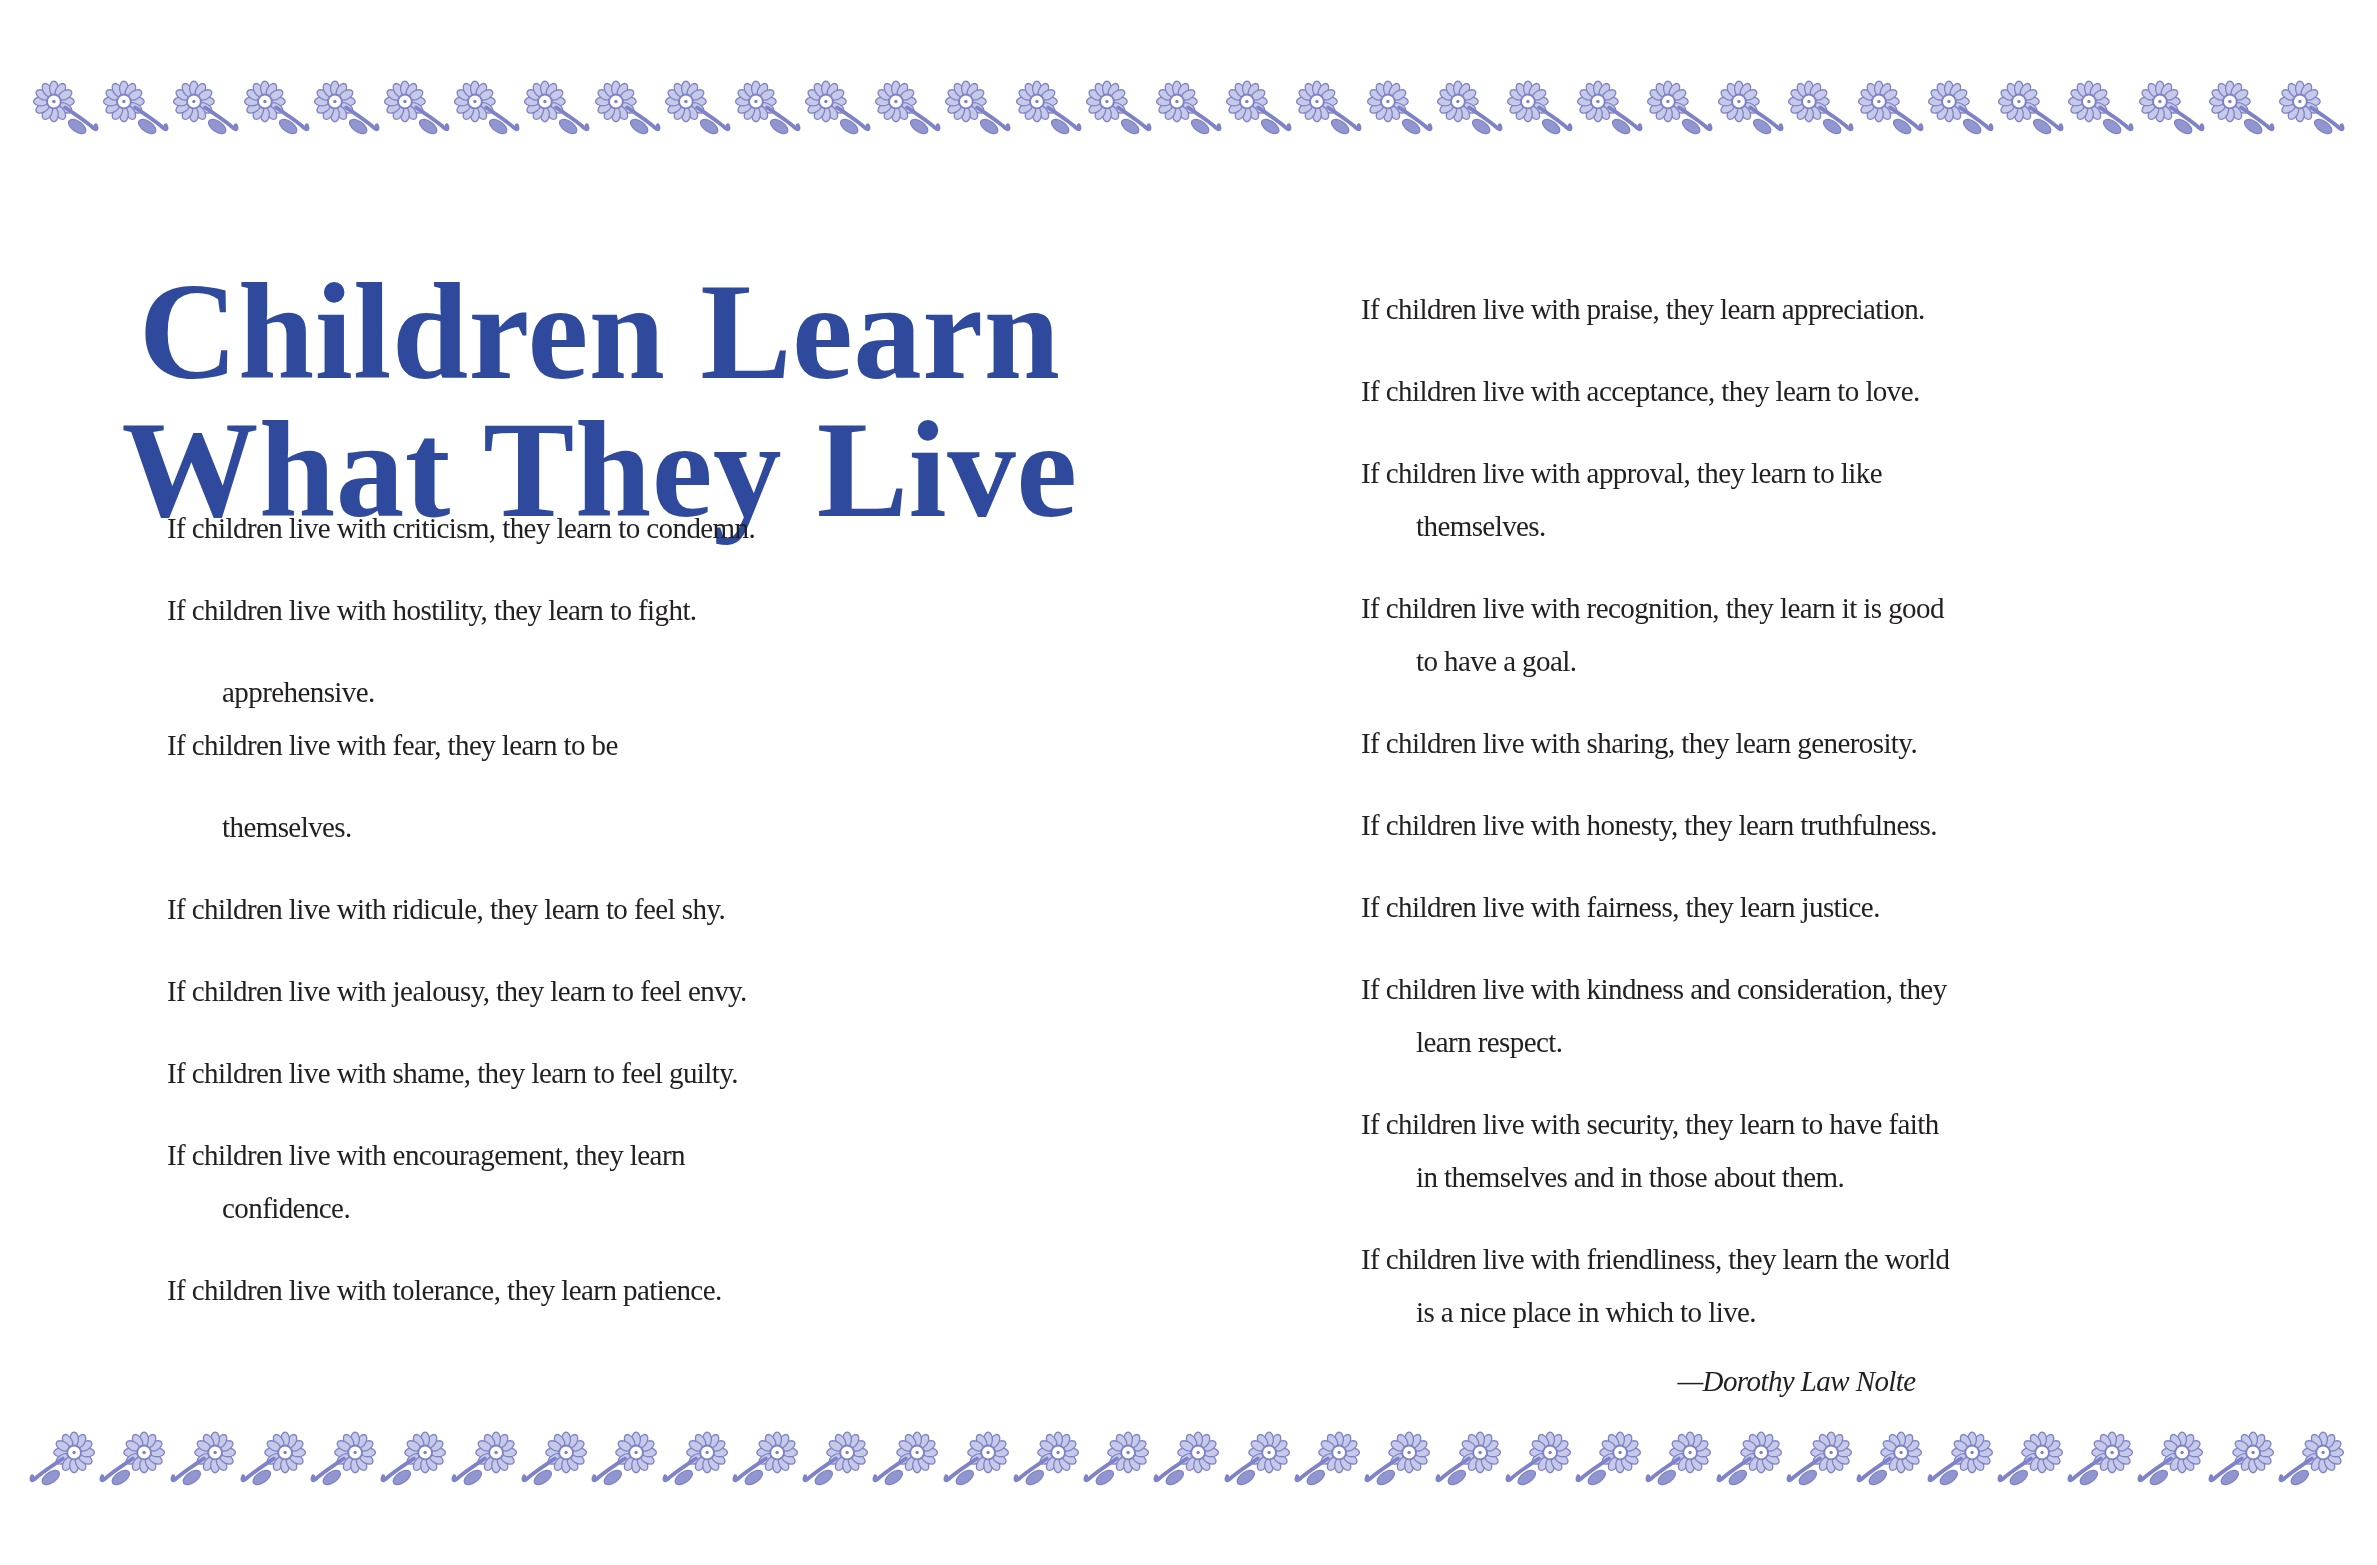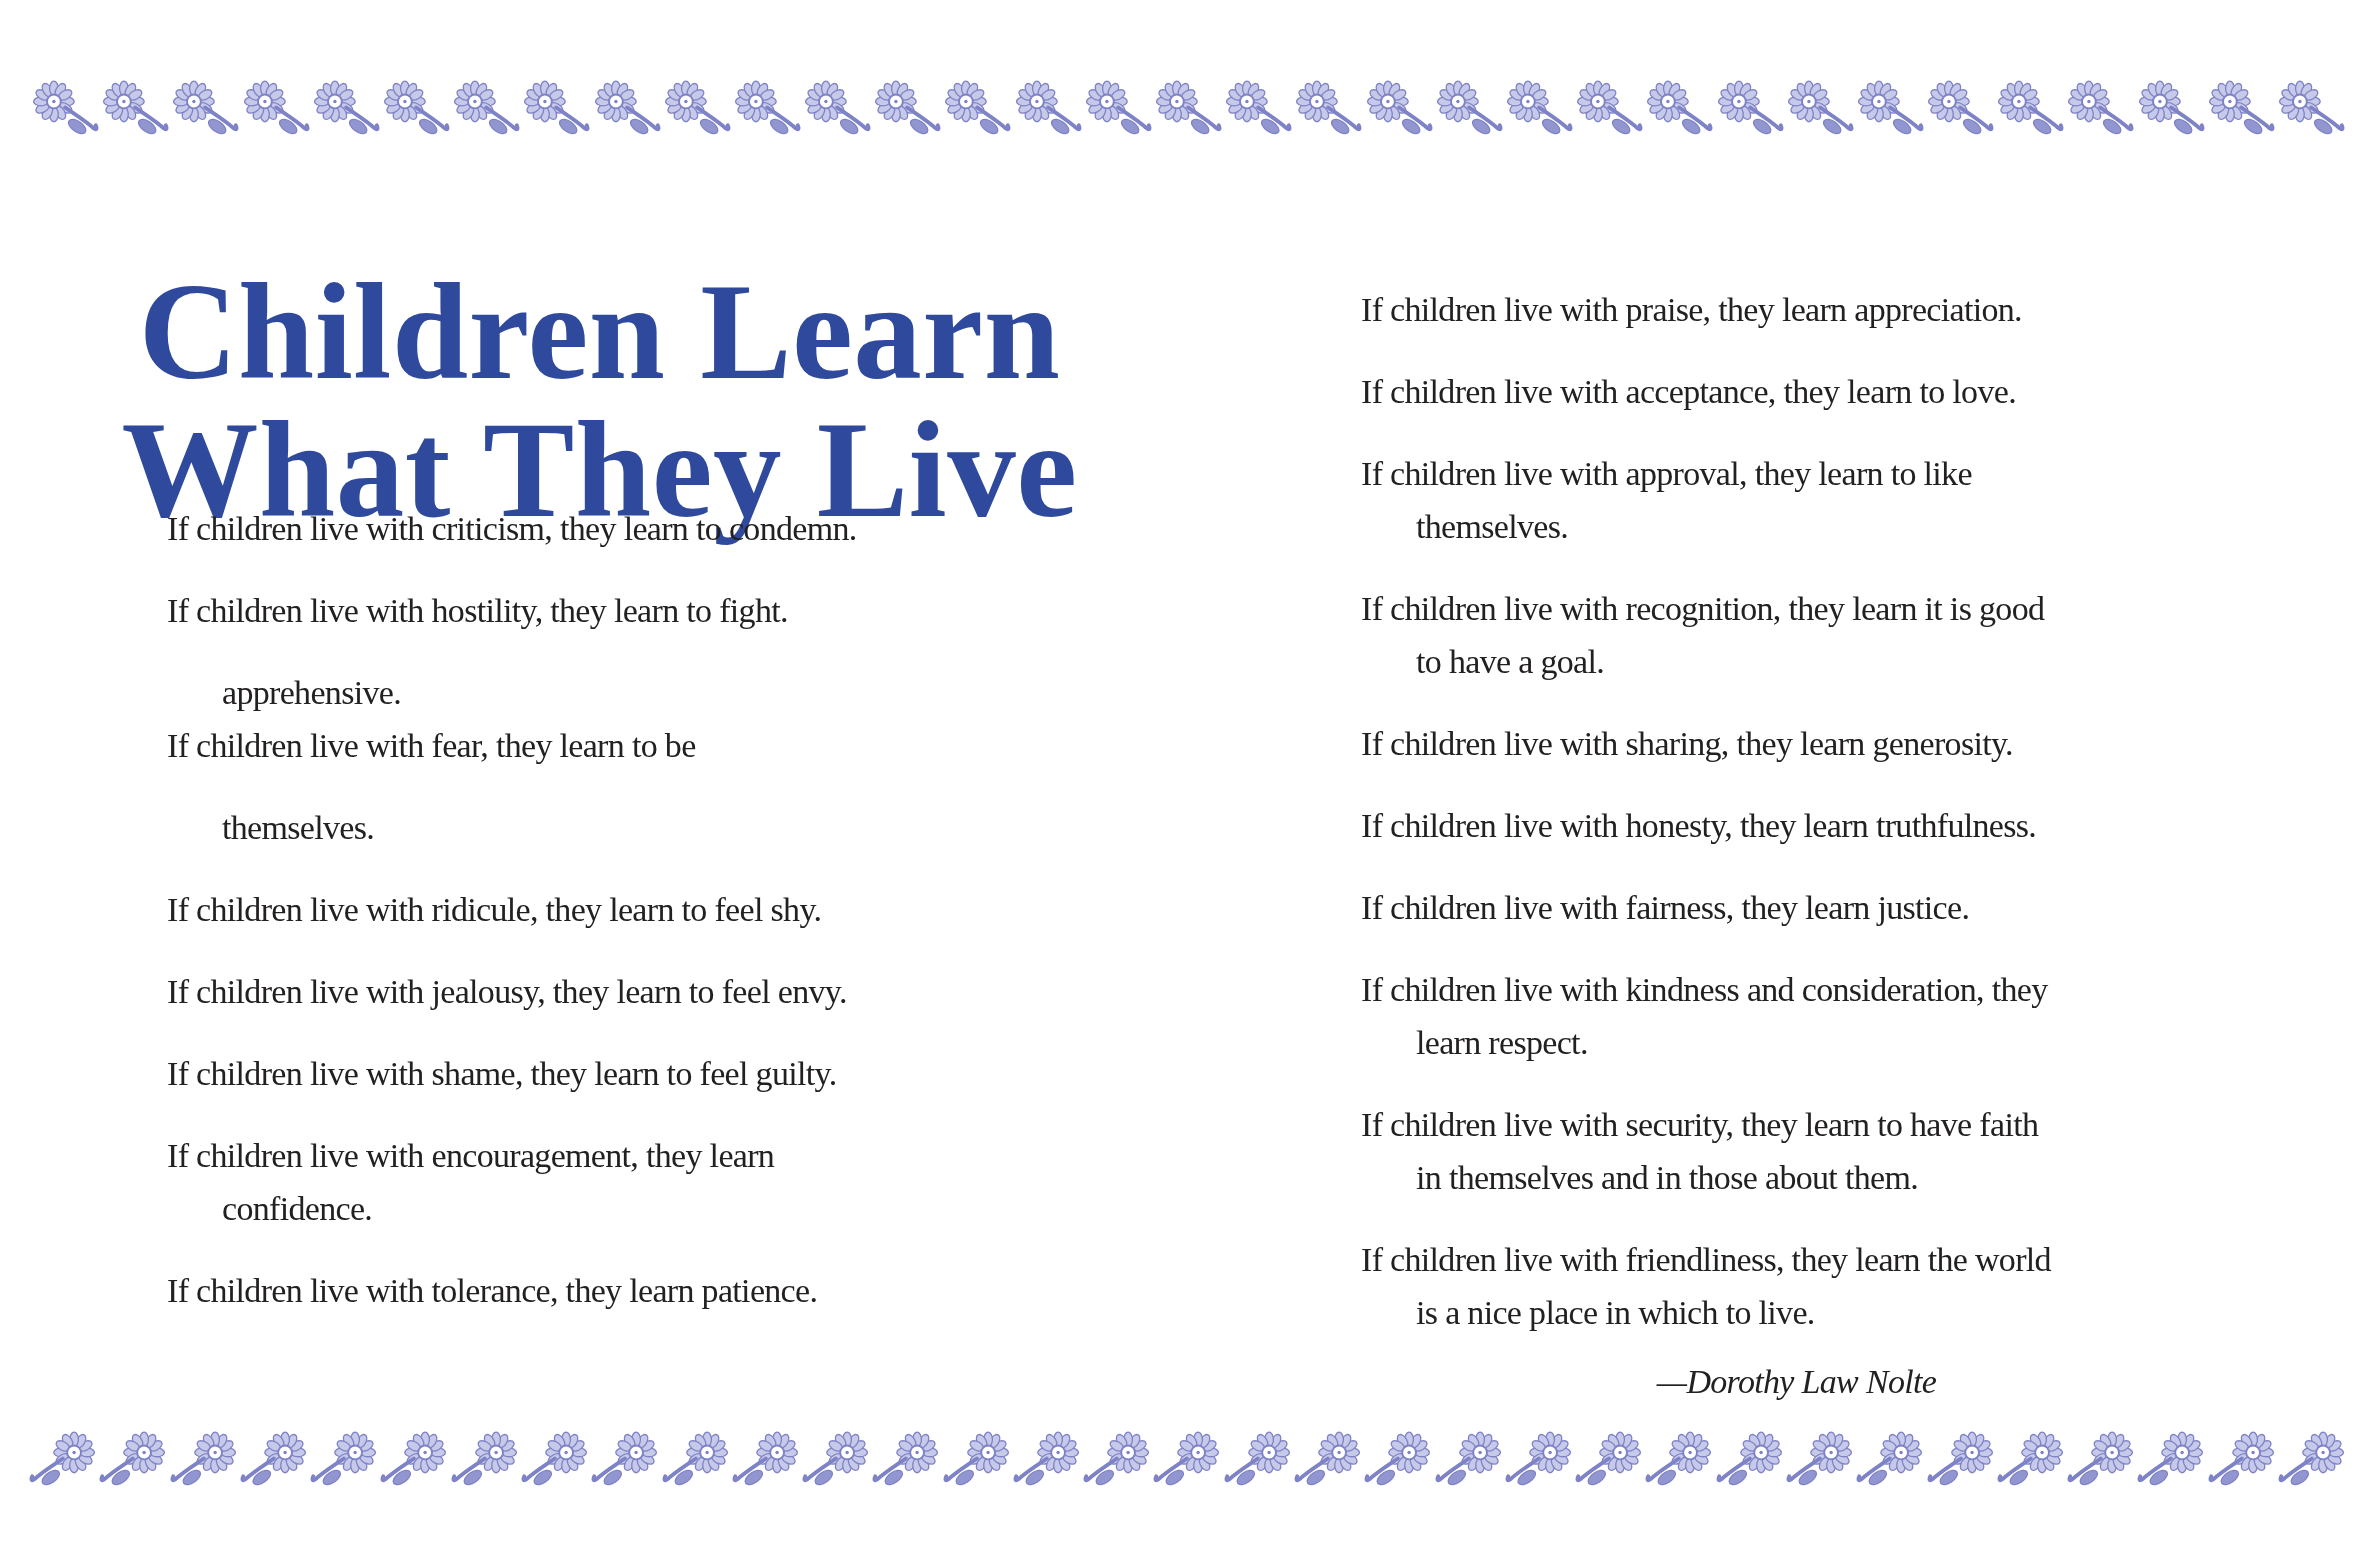--- a/index.html
+++ b/index.html
@@ -80,21 +80,21 @@
     letter-spacing: 0.5px;
   }
   .poem-title .title-line {
     display: block;
     white-space: nowrap;
   }
 
   
   .poem-col {
     position: absolute;
-    font-size: 34px;
+    font-size: 29px;
     line-height: 53px;
     letter-spacing: -0.02em;
   }
   .col-left {
     left: 167px;
     top: 502px;
     width: 914px;
   }
   .col-right {
     left: 1361px;

